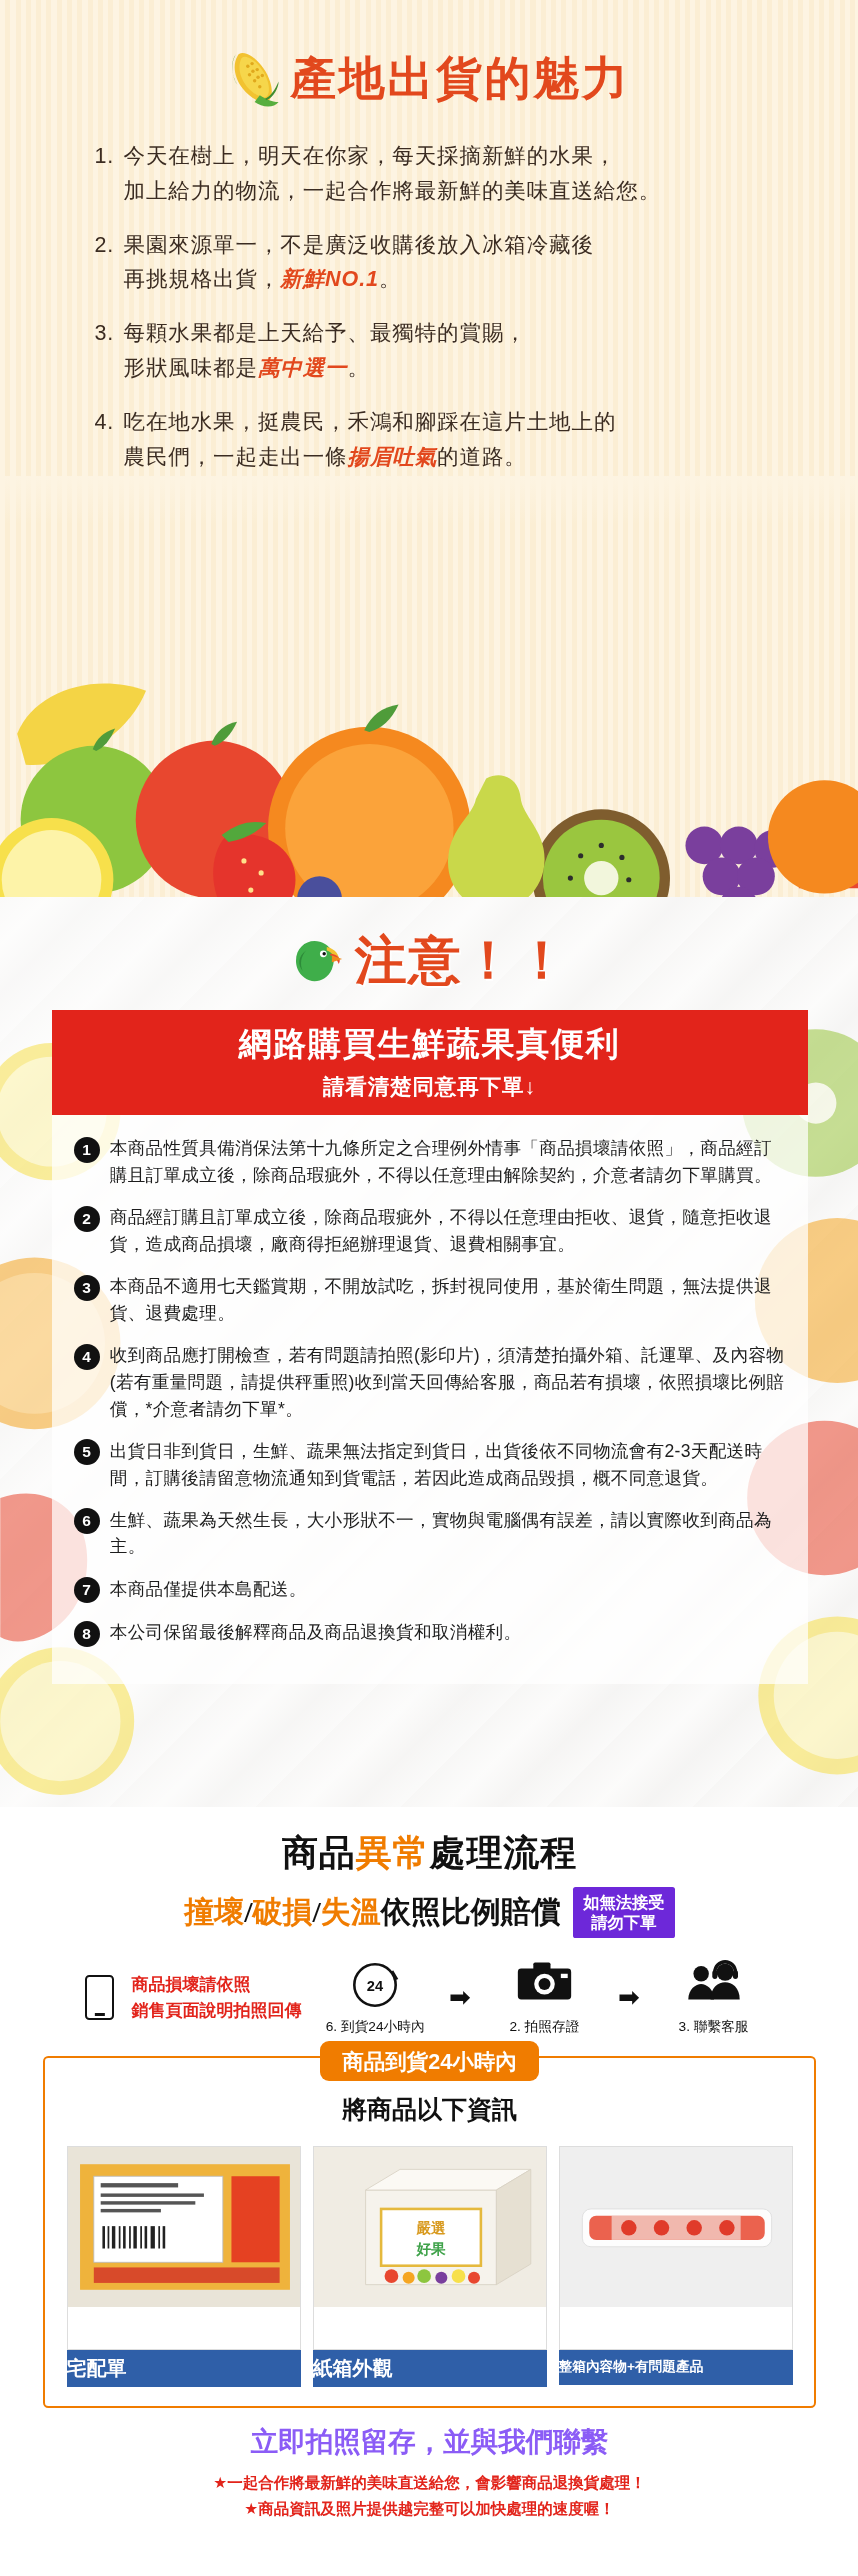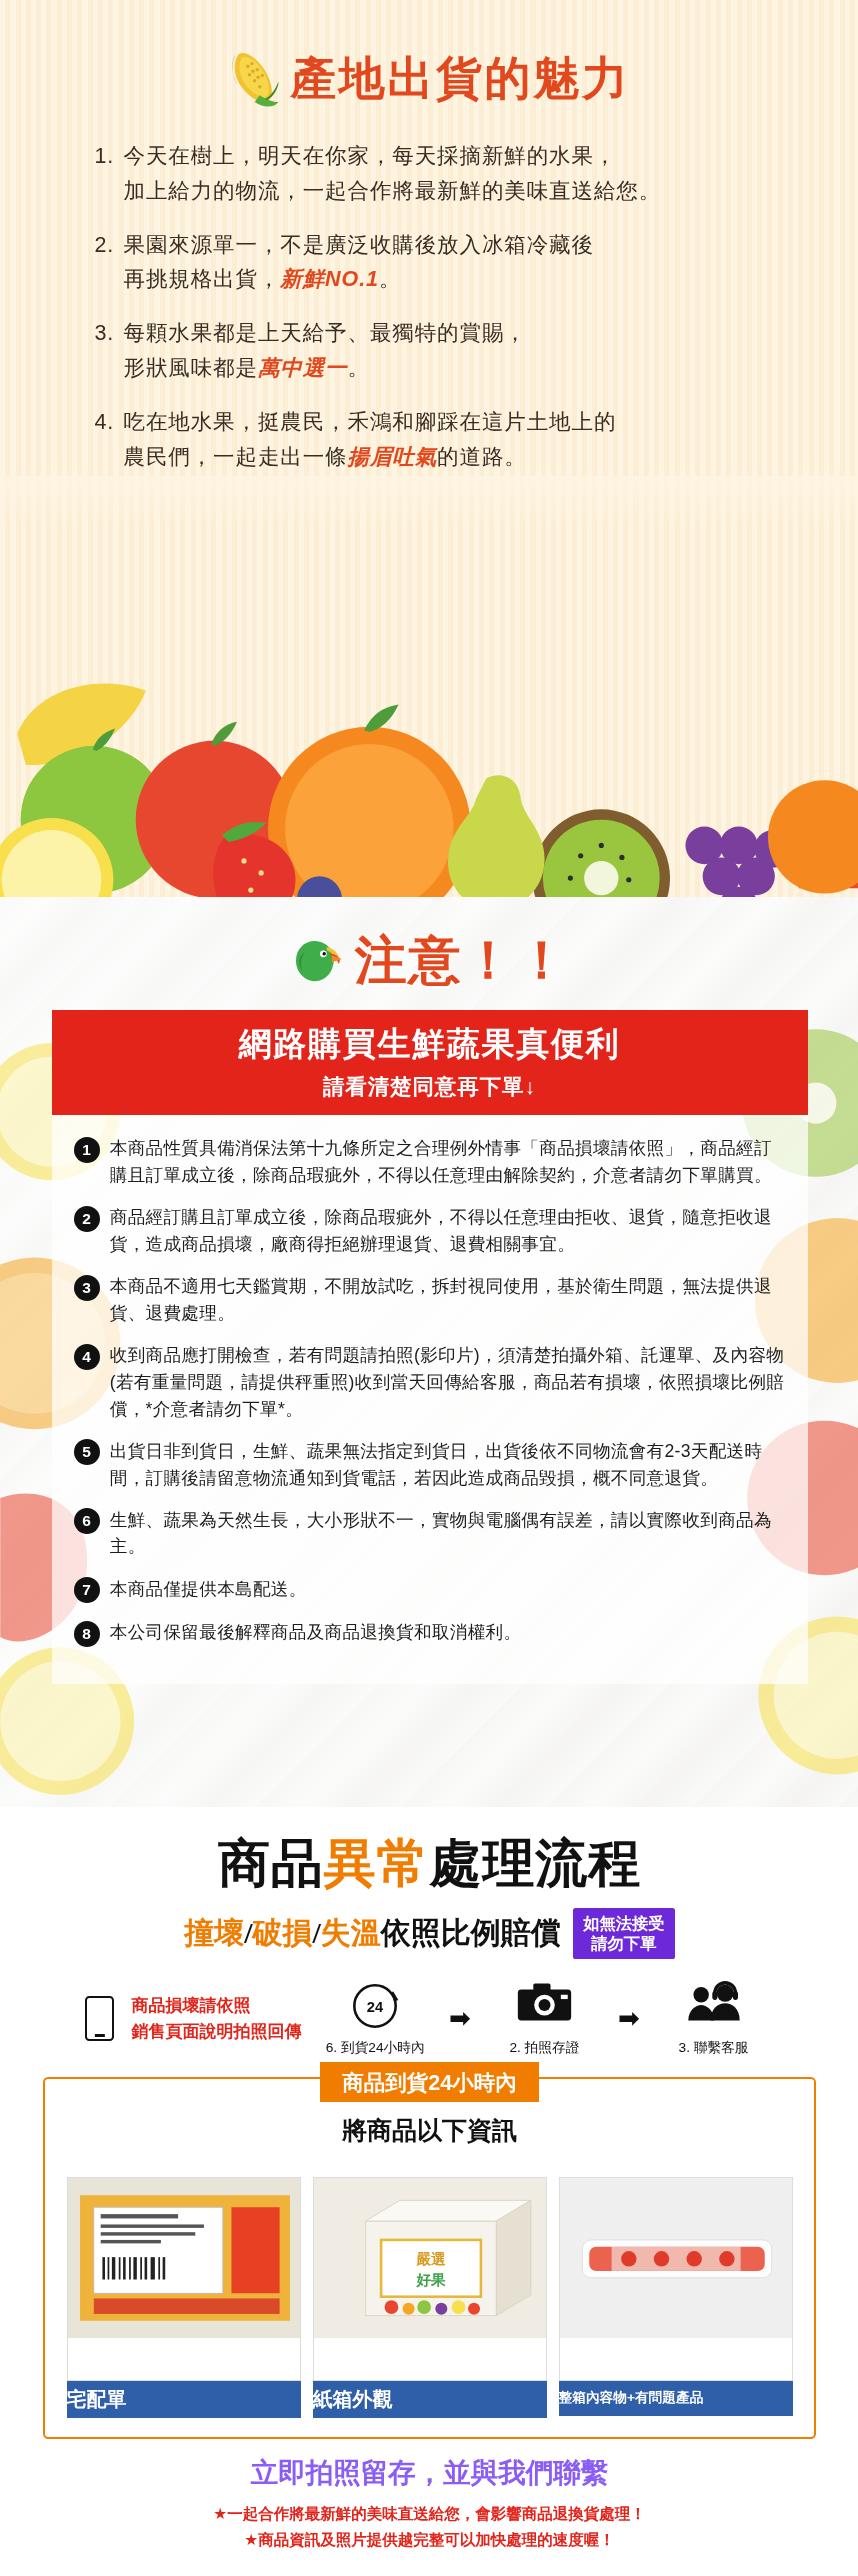--- a/index.html
+++ b/index.html
@@ -119,21 +119,21 @@
   }
 
   
   .sec-flow {
     width: 859px;
     background: #fff;
     padding: 22px 0 0;
   }
   .flow-title {
     text-align: center;
-    font-size: 52px; font-weight: bold; color: #111;
+    font-size: 36px; font-weight: bold; color: #111;
     letter-spacing: 0.9px;
     font-family: Liberation Mono, monospace;
   }
   .flow-title .or { color: #f07c00; }
   .flow-sub-row {
     display: flex; align-items: center; justify-content: center;
     gap: 12px; margin-top: 8.6px;
   }
   .flow-sub {
     font-size: 30px; font-weight: bold; color: #111; letter-spacing: 0px;
@@ -161,27 +161,27 @@
   .flow-box {
     width: 773px; margin: 20.6px auto 0;
     border: 2.6px solid #f07c00; border-radius: 5.2px;
     padding: 0 17px 19px;
     position: relative;
   }
   .flow-box-title {
     display: inline-block;
     background: #f07c00; color: #fff;
     font-size: 21.5px; font-weight: bold;
-    padding: 5.2px 22px; border-radius: 0;
+    padding: 5.2px 22px; border-radius: 9px;
     position: relative; top: -17px;
   }
   .flow-box-title-wrap { text-align: center; }
   .flow-box-sub {
     text-align: center; font-size: 25px; font-weight: bold; color: #111;
-    margin: -5.2px 0 30px;
+    margin: -5.2px 0 20px;
   }
   .photo-row { display: flex; gap: 12px; justify-content: center; }
   .photo-card { width: 234px; }
   .photo-img { width: 234px; height: 204px; border: 0.9px solid #ddd; position: relative; overflow: hidden; }
   .photo-cap {
     background: #2f5fa8; color: #fff; text-align: left;
     font-size: 20px; font-weight: bold; padding: 5.2px 0;
   }
   .photo-cap.small { font-size: 13.7px; padding: 8.6px 0; }
   .flow-final {

